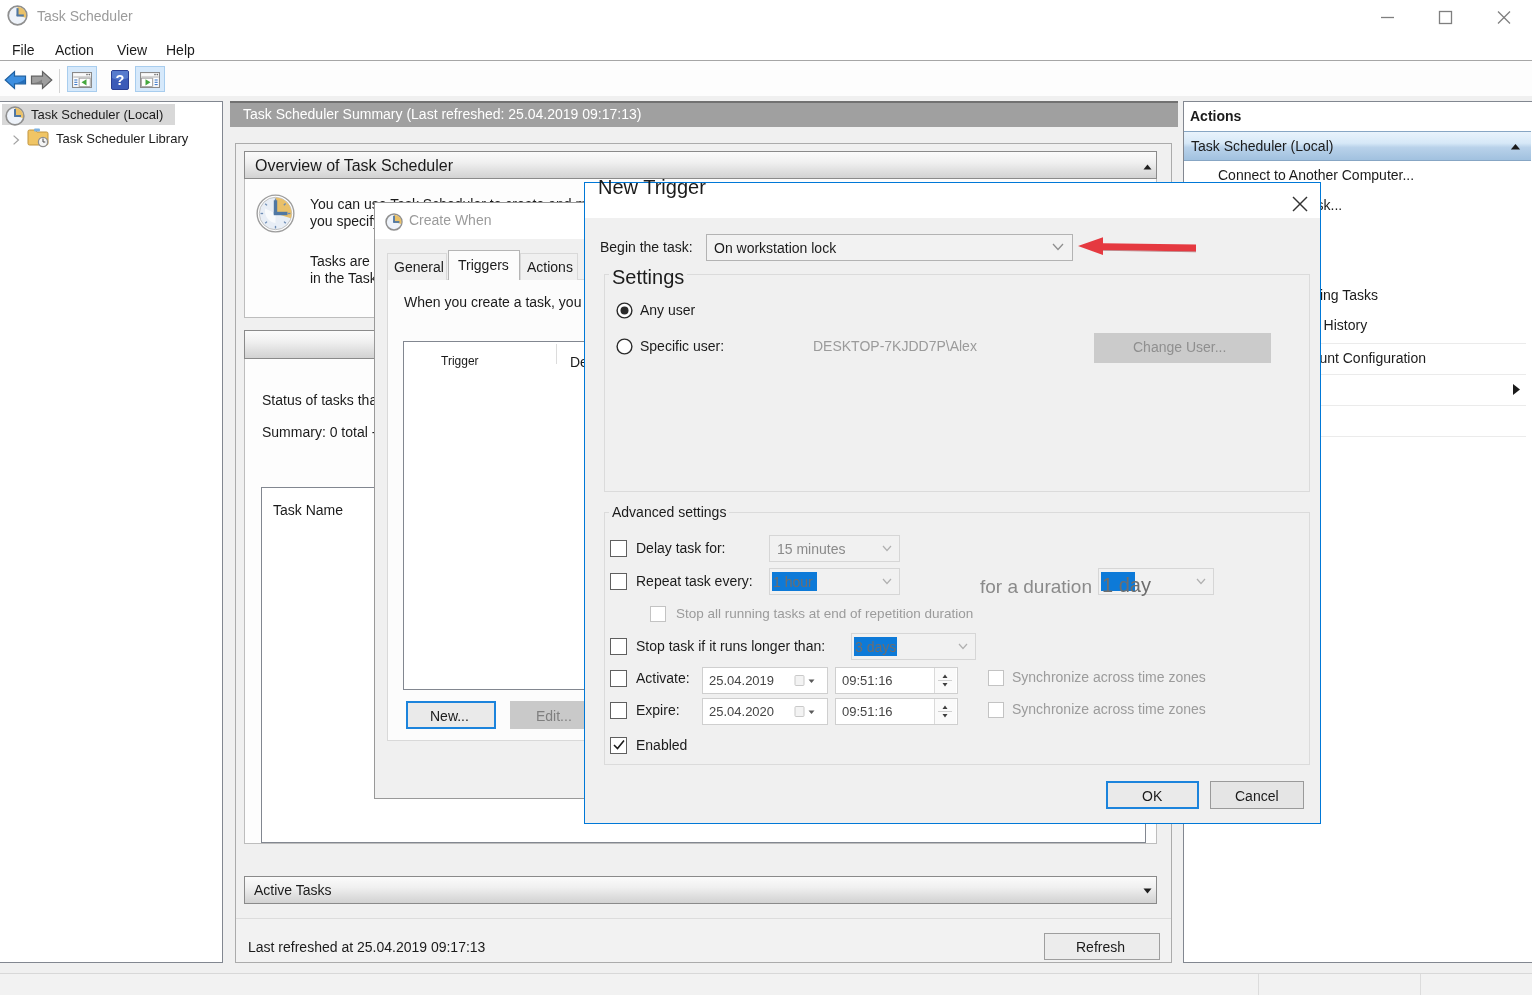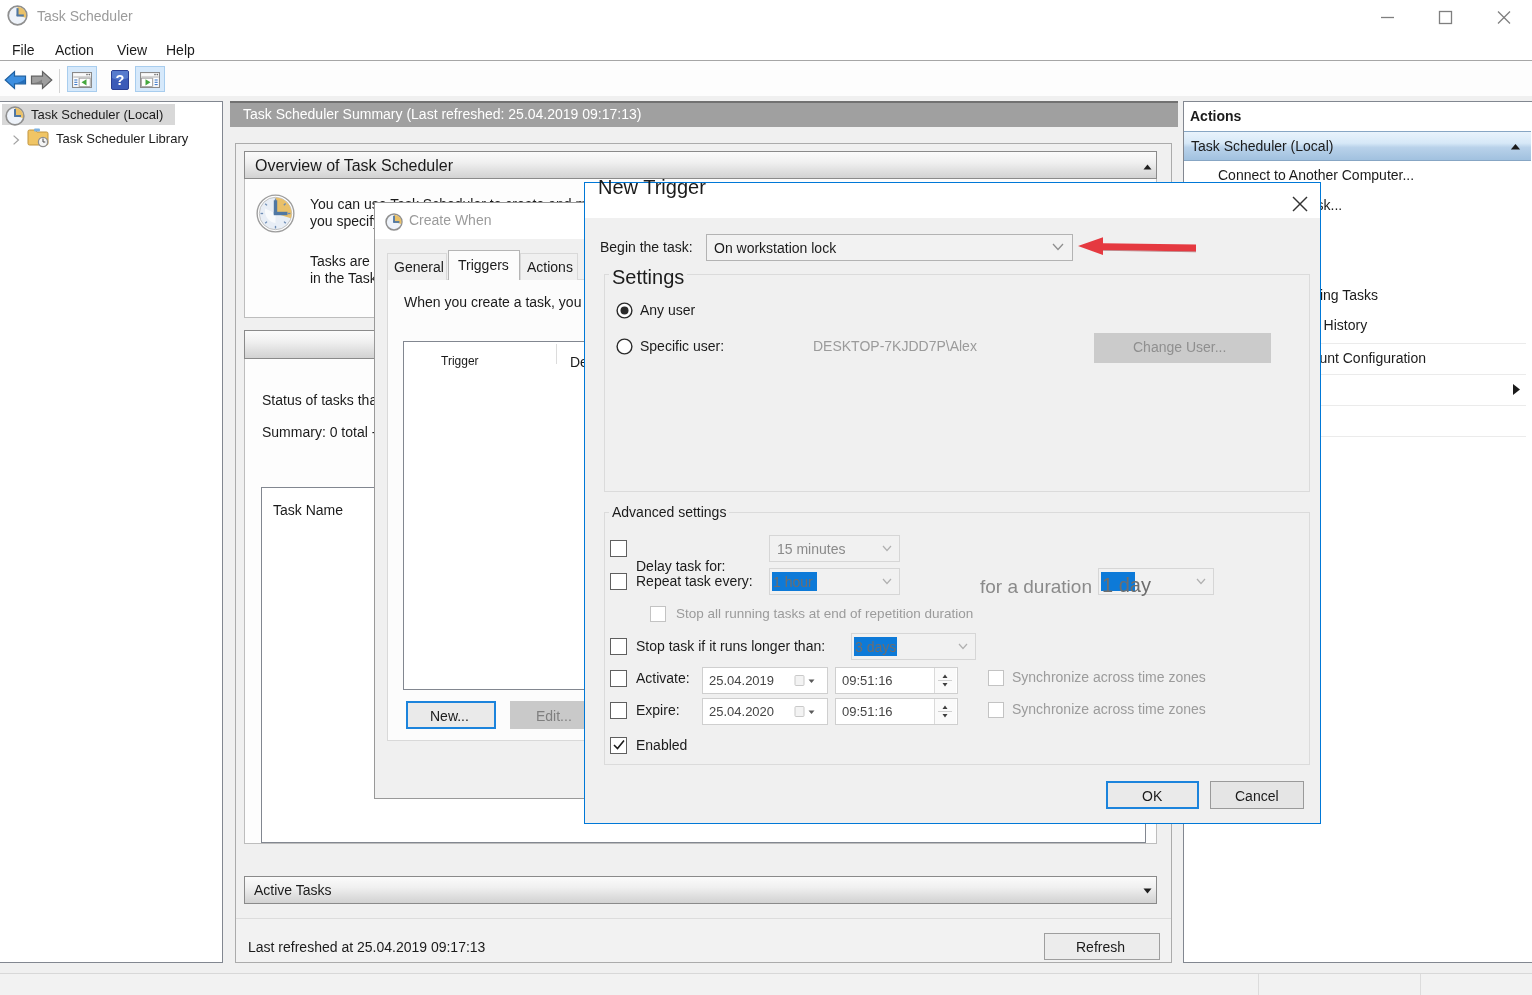--- a/index.html
+++ b/index.html
@@ -246,21 +246,21 @@
 </svg>
 <div class="abs txt" style="left:640px;top:338px;font-size:14px;">Specific user:</div>
 <div class="abs txt" style="left:813px;top:338px;font-size:14px;color:#9b9b9b;">DESKTOP-7KJDD7P\Alex</div>
 <div class="abs" style="left:1094px;top:333px;width:177px;height:30px;background:#cbcbcb;"></div>
 <div class="abs txt" style="left:1133px;top:339px;font-size:14px;color:#8f8f8f;">Change User...</div>
 
 <div class="abs grp" style="left:604px;top:512px;width:706px;height:253px;"></div>
 <div class="abs txt" style="left:609px;top:504px;font-size:14px;background:#f0f0f0;padding:0 3px;">Advanced settings</div>
 
 <div class="abs cb" style="left:610px;top:540px;width:17px;height:17px;"></div>
-<div class="abs txt" style="left:636px;top:540px;font-size:14px;margin-top:18px;">Delay task for:</div>
+<div class="abs txt" style="left:636px;top:540px;font-size:14px;">Delay task for:</div>
 <div class="abs combo" style="left:769px;top:535px;width:131px;height:27px;"></div>
 <div class="abs txt" style="left:777px;top:541px;font-size:14px;color:#8a8a8a;">15 minutes</div>
 <svg class="abs" style="left:882px;top:545px;" width="10" height="7" viewBox="0 0 10 7">
     <path d="M1 1 L5 5.5 L9 1" fill="none" stroke="#b0b0b0" stroke-width="1.2"></path>
   </svg>
 
 <div class="abs cb" style="left:610px;top:573px;width:17px;height:17px;"></div>
 <div class="abs txt" style="left:636px;top:573px;font-size:14px;">Repeat task every:</div>
 <div class="abs combo" style="left:769px;top:568px;width:131px;height:27px;"></div>
 <div class="abs" style="left:772px;top:572px;width:45px;height:19px;background:#0d7ad8;"></div>

